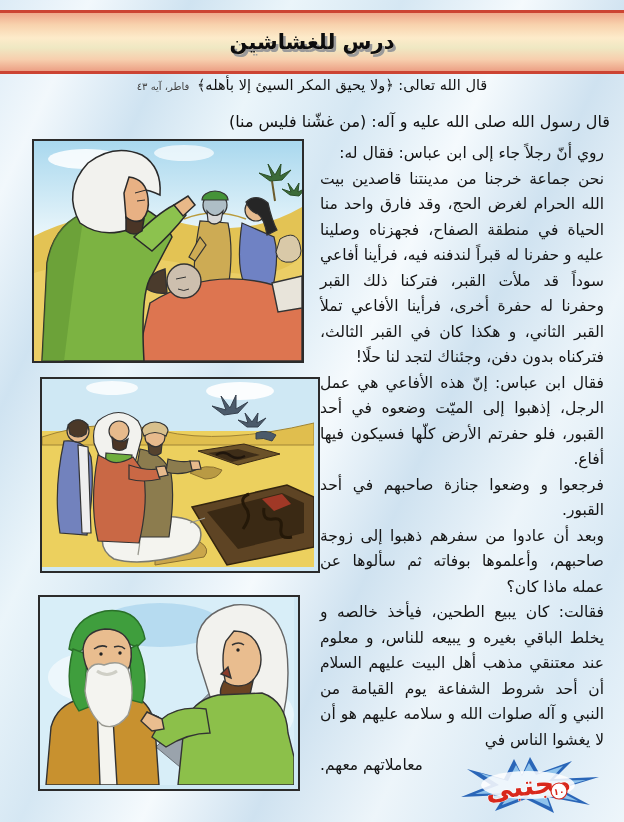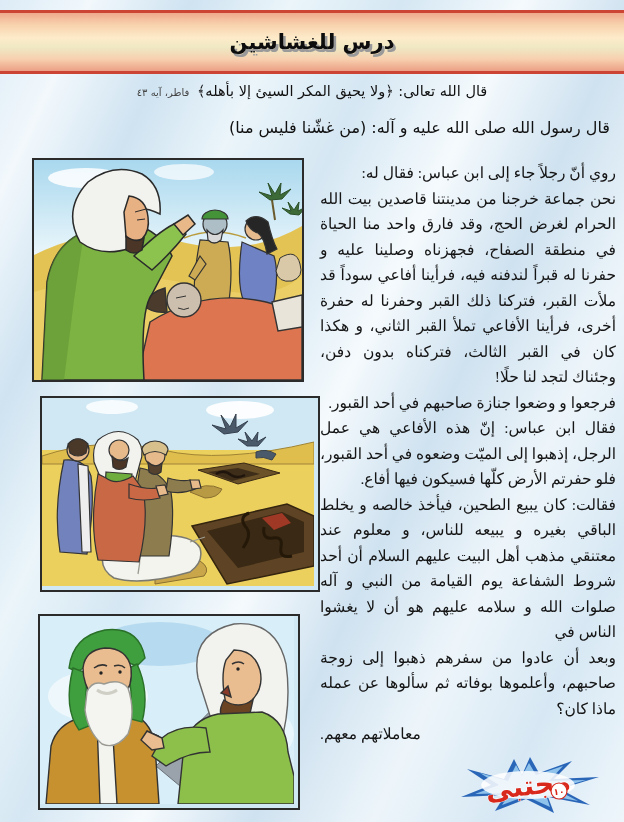--- a/index.html
+++ b/index.html
@@ -18,31 +18,31 @@
     background:linear-gradient(#efa98c 0%, #f8d2ad 20%, #fdebca 43%,
                #efe8c3 60%, #f7cfae 80%, #eca085 100%);
     display:flex;align-items:center;justify-content:center;
   }
   .band .title{
     font-size:21px;font-weight:bold;color:#0d0d0d;
     text-shadow:2.5px 3px 0 #9a9a9a;letter-spacing:1px;
   }
   
   .quote-line{
-    margin-top:9px;text-align:center;font-size:14.5px;color:#111;
+    margin-top:3px;text-align:center;font-size:14.5px;color:#111;
   }
   .quote-line .citation{font-size:10px;color:#444;margin-right:3px;}
   .hadith-line{
     margin-top:19px;padding:0 14px;font-size:16px;color:#111;text-align:right;
   }
   
   .content{
     direction:ltr; 
     display:flex;align-items:flex-start;
-    margin-top:21px;padding-right:0;font-family:Liberation Serif, serif;
+    margin-top:8px;padding-right:12px;
   }
   .pics{width:282px;margin-left:32px;flex:0 0 auto;}
   .illus{border:2px solid #2b2b2b;background:#cfe8f4;overflow:hidden;line-height:0;}
   .illus svg{display:block;}
   .illus-1{width:268px;height:220px;}
   .illus-2{width:276px;height:192px;margin-top:14px;margin-left:8px;}
   .illus-3{width:258px;height:192px;margin-top:22px;margin-left:6px;}
   .text-col{
     direction:rtl;flex:1 1 auto;padding:2px 8px 0 6px;
     font-size:15.5px;line-height:25.5px;text-align:justify;color:#151515;
@@ -216,24 +216,24 @@
           <path d="M122,122 l-15,-7 l-6,9 l11,10 l12,-2 z" fill="#e9bd8f"></path>
           <path d="M107,115 l12,5" stroke-width="1" fill="none"></path>
         </g>
       </svg>
     </div>
   </div>
 
   <div class="text-col">
     <p>روي أنّ رجلاً جاء إلى ابن عباس: فقال له:</p>
     <p>نحن جماعة خرجنا من مدينتنا قاصدين بيت الله الحرام لغرض الحج، وقد فارق واحد منا الحياة في منطقة الصفاح، فجهزناه وصلينا عليه و حفرنا له قبراً لندفنه فيه، فرأينا أفاعي سوداً قد ملأت القبر، فتركنا ذلك القبر وحفرنا له حفرة أخرى، فرأينا الأفاعي تملأ القبر الثاني، و هكذا كان في القبر الثالث، فتركناه بدون دفن، وجئناك لتجد لنا حلًا!</p>
+    <p>فقال ابن عباس: إنّ هذه الأفاعي هي عمل الرجل، إذهبوا إلى الميّت وضعوه في أحد القبور، فلو حفرتم الأرض كلّها فسيكون فيها أفاع.</p>
     <p>فرجعوا و وضعوا جنازة صاحبهم في أحد القبور.</p>
-    <p>فقال ابن عباس: إنّ هذه الأفاعي هي عمل الرجل، إذهبوا إلى الميّت وضعوه في أحد القبور، فلو حفرتم الأرض كلّها فسيكون فيها أفاع.</p>
+    <p>وبعد أن عادوا من سفرهم ذهبوا إلى زوجة صاحبهم، وأعلموها بوفاته ثم سألوها عن عمله ماذا كان؟</p>
     <p>فقالت: كان يبيع الطحين، فيأخذ خالصه و يخلط الباقي بغيره و يبيعه للناس، و معلوم عند معتنقي مذهب أهل البيت عليهم السلام أن أحد شروط الشفاعة يوم القيامة من النبي و آله صلوات الله و سلامه عليهم هو أن لا يغشوا الناس في</p>
-    <p>وبعد أن عادوا من سفرهم ذهبوا إلى زوجة صاحبهم، وأعلموها بوفاته ثم سألوها عن عمله ماذا كان؟</p>
     <p class="last-line">معاملاتهم معهم.</p>
   </div>
 </div>
 
 <div class="logo">
   <svg viewBox="0 0 140 58" width="140" height="58">
     <g>
       <polygon points="70,1 79,17 112,5 94,23 139,21 100,33 130,49 88,41 94,57 66,43 35,55 45,39 1,41 31,29 7,13 44,23 54,3 62,19" fill="#2a66b8"></polygon>
       <polygon points="69,7 76,19 103,10 89,25 126,24 95,33 118,45 86,39 90,51 66,40 42,49 50,37 15,38 39,29 20,17 48,25 56,9 62,20" fill="#8fc3ec"></polygon>
       <ellipse cx="68" cy="29" rx="47" ry="14" fill="#fff" opacity=".85"></ellipse>

